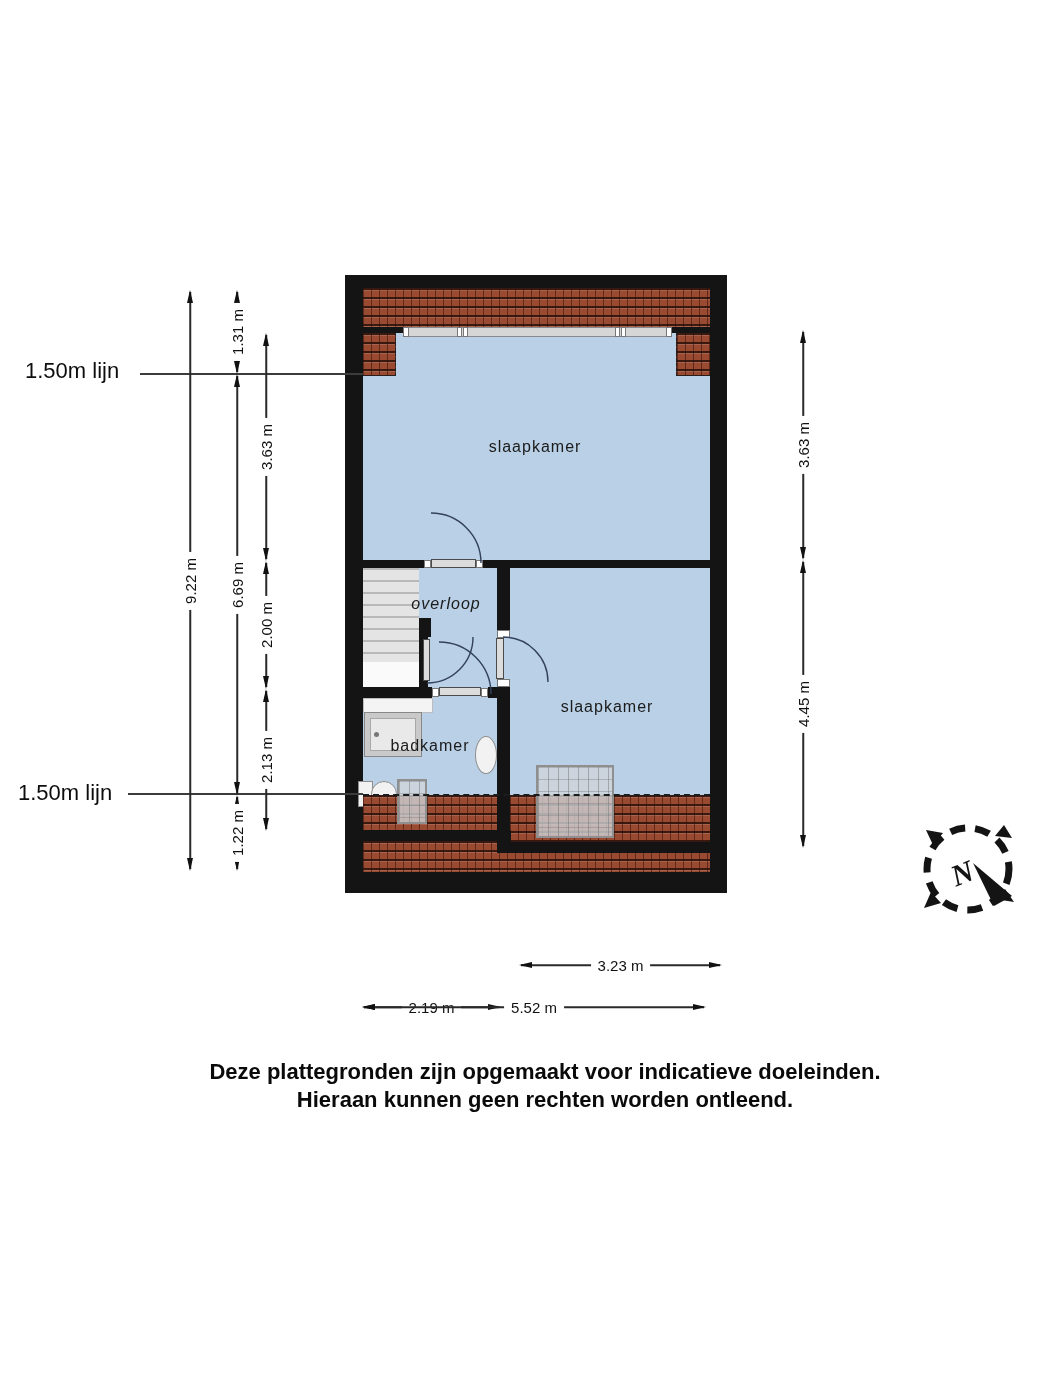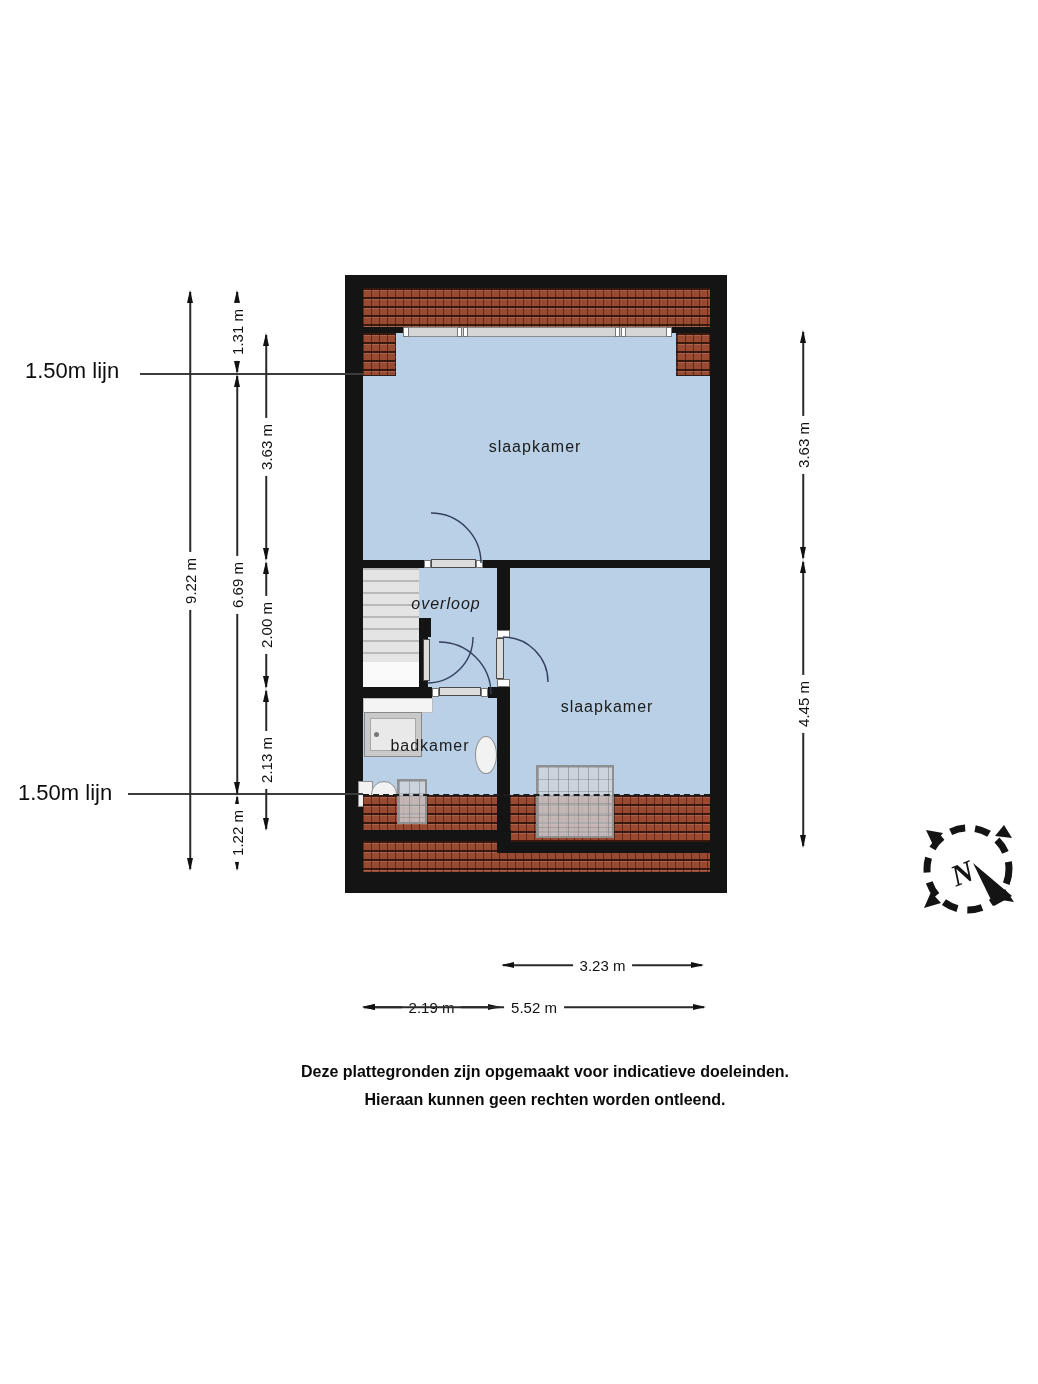--- a/index.html
+++ b/index.html
@@ -59,21 +59,21 @@
   .dim-h .a-r { position:absolute; right:0; top:50%; transform:translateY(-50%); width:0; height:0;
     border:solid transparent; border-width:3.5px 0 3.5px 13px; border-left-color:#111; }
   .dim-h .lbl { position:absolute; top:50%; left:50%; transform:translate(-50%,-50%);
     background:#fff; padding:0 7px; font-size:15px; white-space:nowrap; }
 
   .hline-label { position:absolute; font-size:22px; color:#0d0d0d; white-space:nowrap; }
   .hline { position:absolute; height:2px; background:#3c3c3c; }
 
   .footer {
     position:absolute; left:52px; top:1058px; width:986px; text-align:center;
-    font-size:16px; font-weight:bold; color:#0a0a0a; line-height:28px;
+    font-size:22px; font-weight:bold; color:#0a0a0a; line-height:28px;
   }
 </style>
 </head>
 <body>
 
 <div class="page">
 
   <div class="plan">
 
     <div class="room-base"></div>
@@ -212,21 +212,21 @@
       <span class="a-dn"></span>
     <span class="lbl">4.45 m</span>
   </div>
 
   <div class="dim-h" style="left:362px;top:999px;width:139px;">
     <span class="ln"></span>
       <span class="a-l"></span>
       <span class="a-r"></span>
     <span class="lbl">2.19 m</span>
   </div>
-  <div class="dim-h" style="left:501px;top:957px;width:203px;text-decoration:underline;">
+  <div class="dim-h" style="left:519px;top:957px;width:203px;text-decoration:underline;">
     <span class="ln"></span>
       <span class="a-l"></span>
       <span class="a-r"></span>
     <span class="lbl">3.23 m</span>
   </div>
   <div class="dim-h" style="left:362px;top:999px;width:344px;">
     <span class="ln"></span>
       <span class="a-l"></span>
       <span class="a-r"></span>
     <span class="lbl">5.52 m</span>

